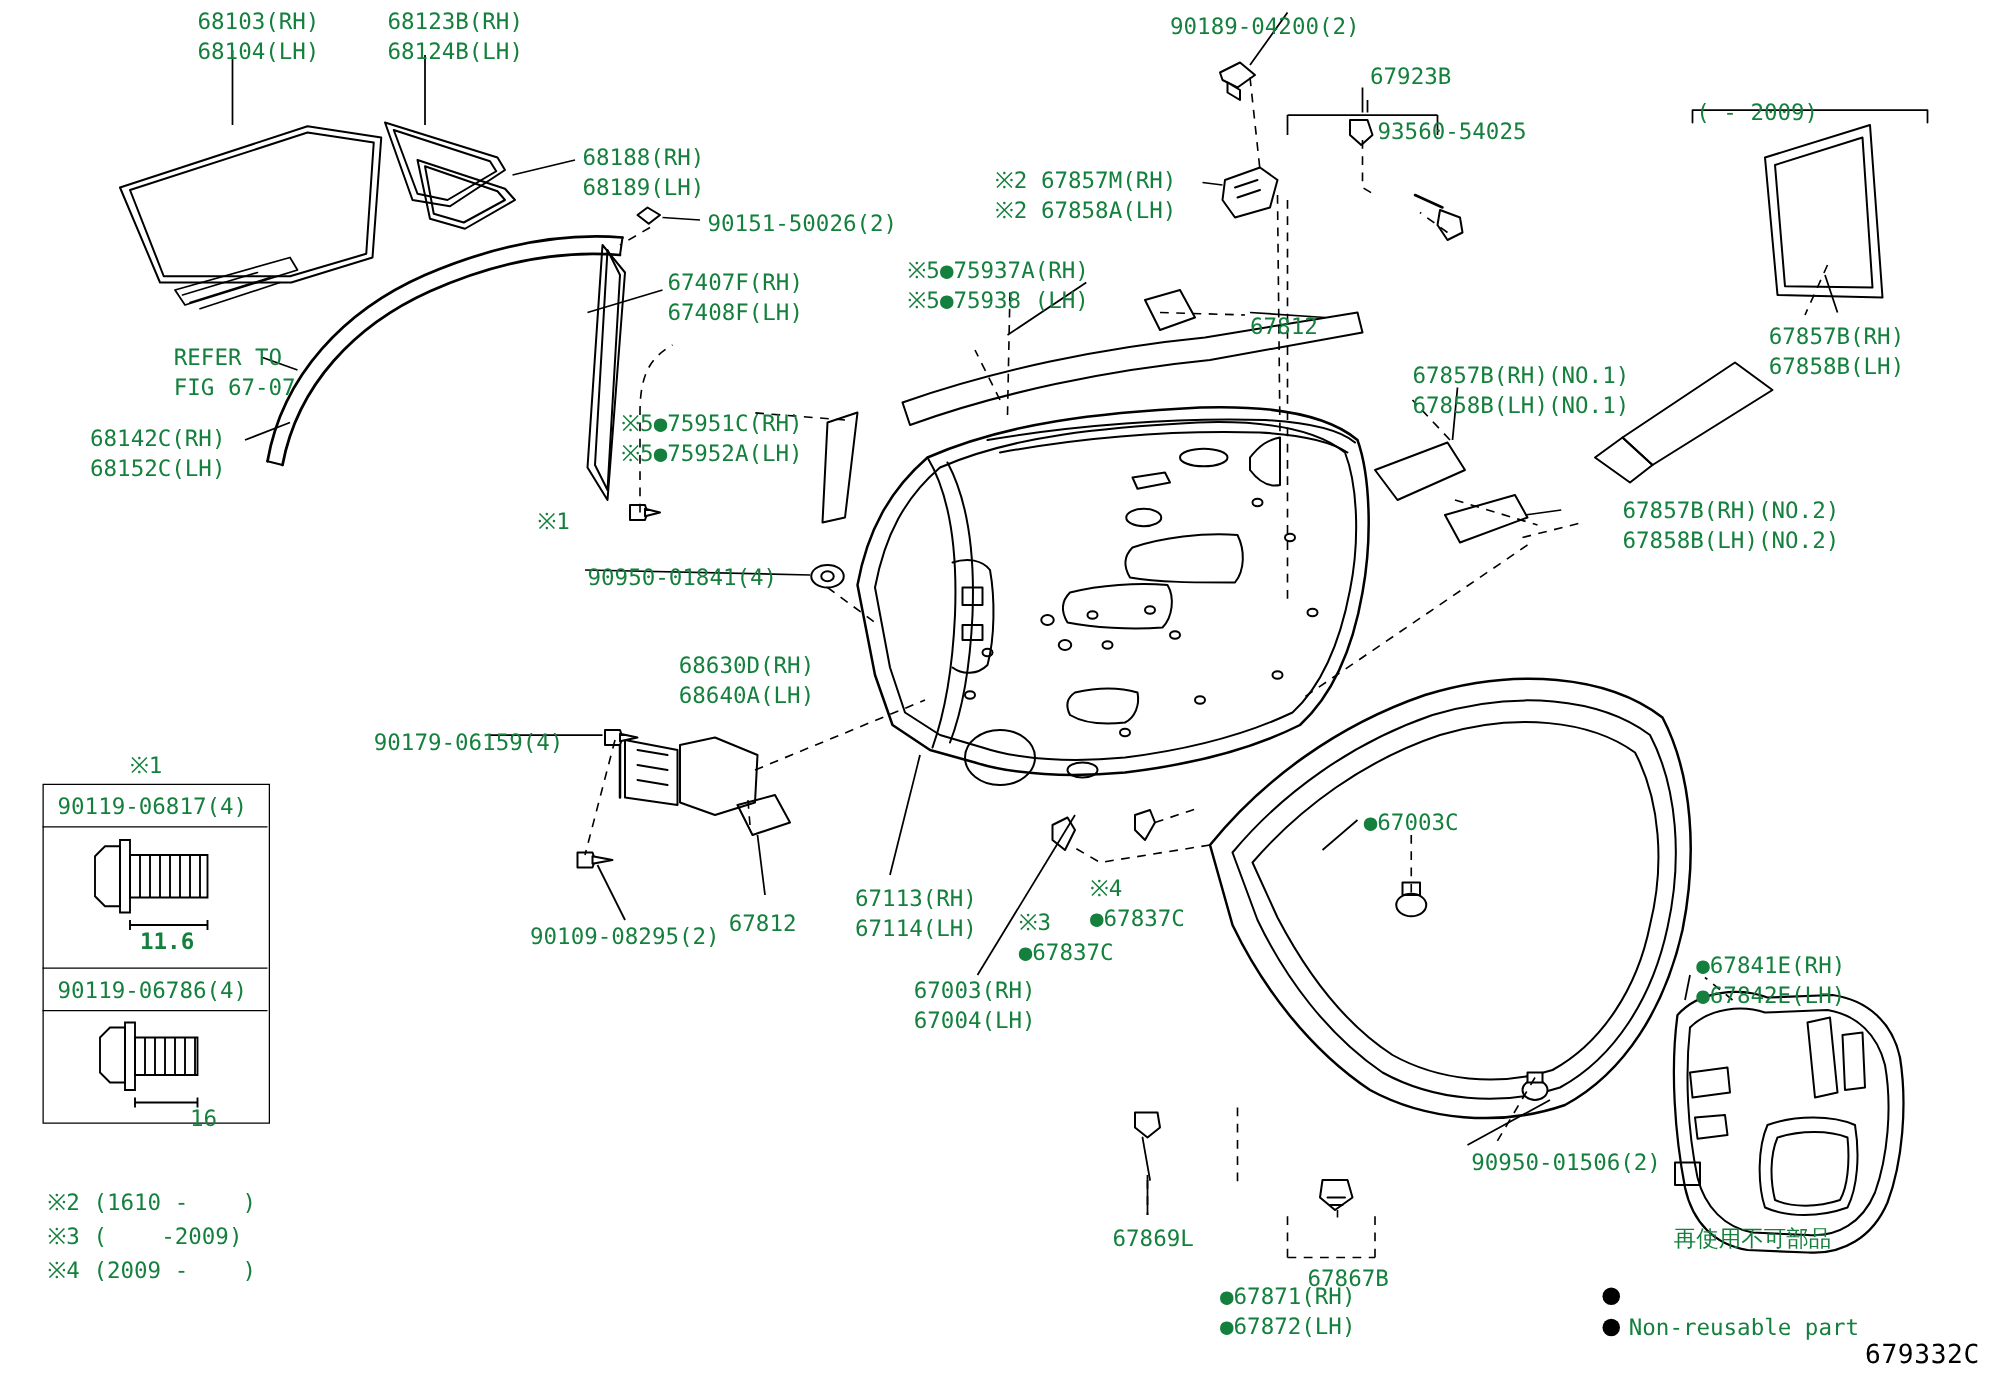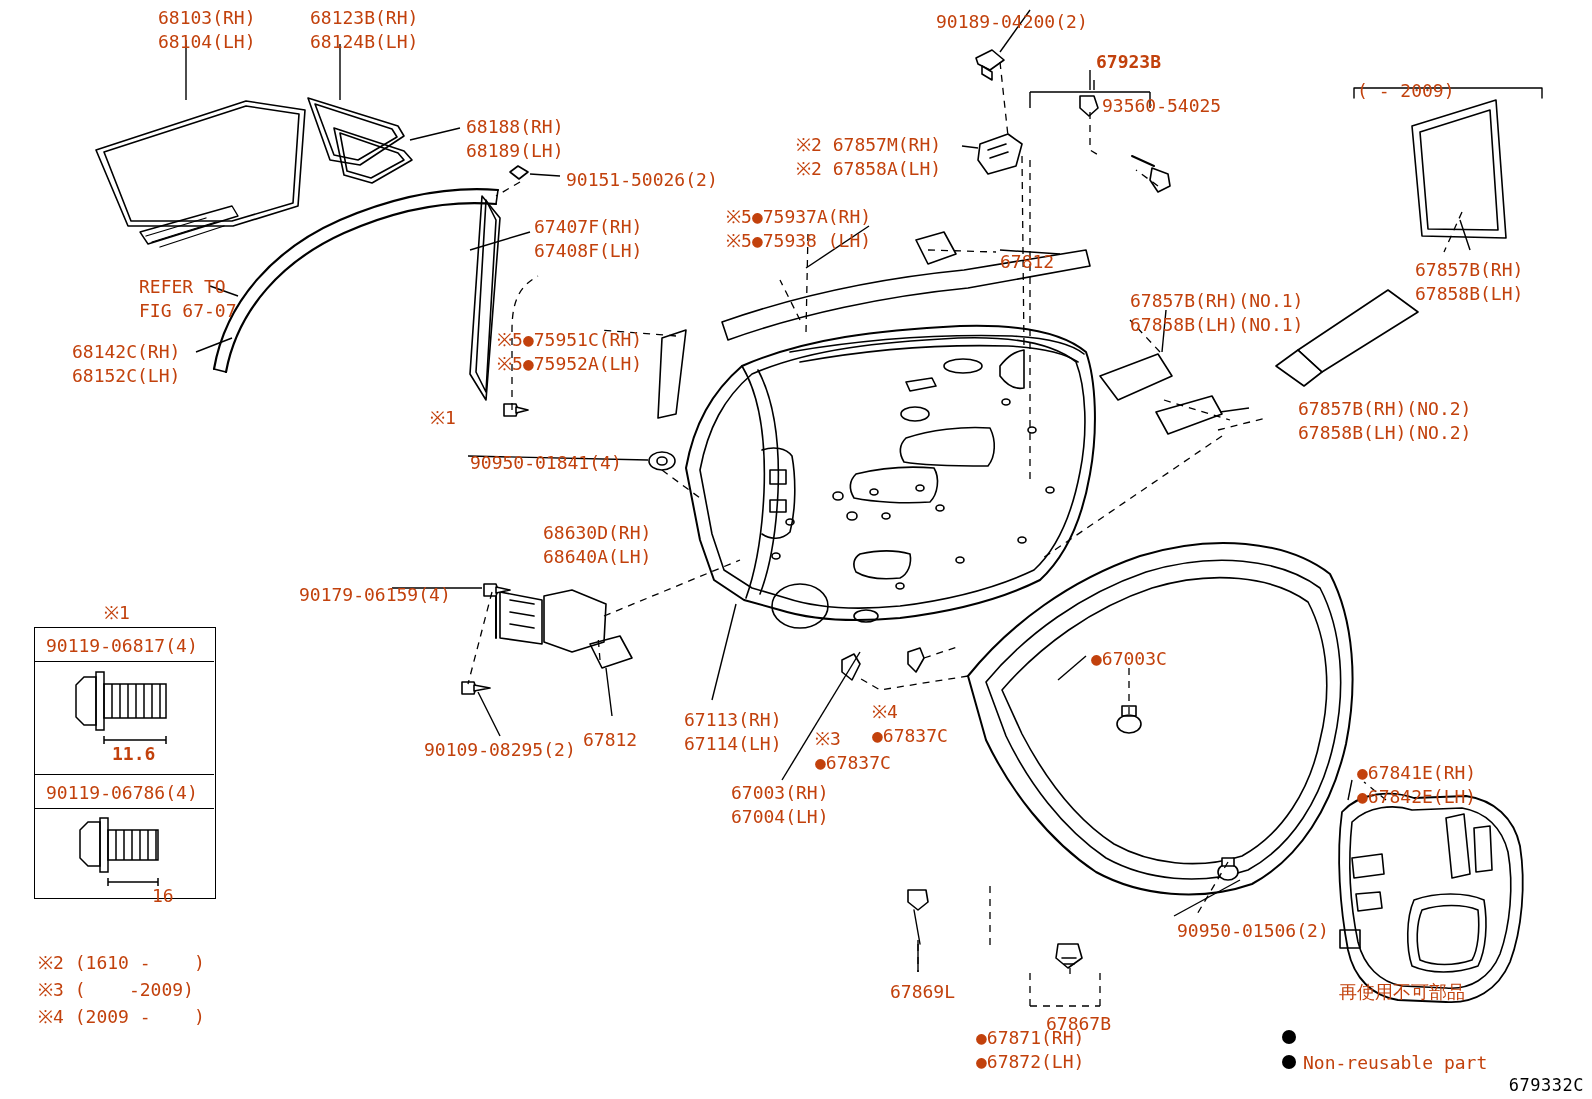--- a/index.html
+++ b/index.html
@@ -15,42 +15,42 @@
     font-family: "DejaVu Sans Mono", monospace;
     color: #000000;
     overflow: hidden;
   }
   .lbl {
     position: absolute;
     font-family: "DejaVu Sans Mono", monospace;
     font-size: 18px;
     line-height: 1.32;
     white-space: pre;
-    color: #c2410c;
+    color: #15803d;
   }
   svg.overlay {
     position: absolute;
     left: 0;
     top: 0;
     width: 1592px;
     height: 1099px;
   }
   .legendbox {
     position: absolute;
     border: 1px solid #000;
   }
   .legend-sep {
     position: absolute;
     border-top: 1px solid #000;
   }
   .code {
     position: absolute;
     right: 8px;
     bottom: 4px;
-    font-size: 17px;
+    font-size: 21px;
     font-family: "DejaVu Sans Mono", monospace;
     letter-spacing: 0.5px;
   }
 </style>
 </head>
 <body>
 
 <div id="page">
 
   <svg class="overlay" viewBox="0 0 1592 1099">
@@ -342,21 +342,21 @@
       <div class="lbl" style="left: 872px; top: 700px;">※4
 ●67837C</div>
       <div class="lbl" style="left: 731px; top: 781px;">67003(RH)
 67004(LH)</div>
       <div class="lbl" style="left: 726px; top: 205px;">※5●75937A(RH)
 ※5●75938 (LH)</div>
       <div class="lbl" style="left: 1000px; top: 250px;">67812</div>
       <div class="lbl" style="left: 796px; top: 133px;">※2 67857M(RH)
 ※2 67858A(LH)</div>
       <div class="lbl" style="left: 936px; top: 10px;">90189-04200(2)</div>
-      <div class="lbl" style="left: 1096px; top: 50px; font-weight: bold;">67923B</div>
+      <div class="lbl" style="left: 1096px; top: 50px;">67923B</div>
       <div class="lbl" style="left: 1102px; top: 94px;">93560-54025</div>
       <div class="lbl" style="left: 1130px; top: 289px;">67857B(RH)(NO.1)
 67858B(LH)(NO.1)</div>
       <div class="lbl" style="left: 1258px; top: 397px; margin-left: 40px;">67857B(RH)(NO.2)
 67858B(LH)(NO.2)</div>
       <div class="lbl" style="left: 1357px; top: 79px;">( - 2009)</div>
       <div class="lbl" style="left: 1415px; top: 258px;">67857B(RH)
 67858B(LH)</div>
       <div class="lbl" style="left: 1091px; top: 647px;">●67003C</div>
       <div class="lbl" style="left: 1177px; top: 919px;">90950-01506(2)</div>

